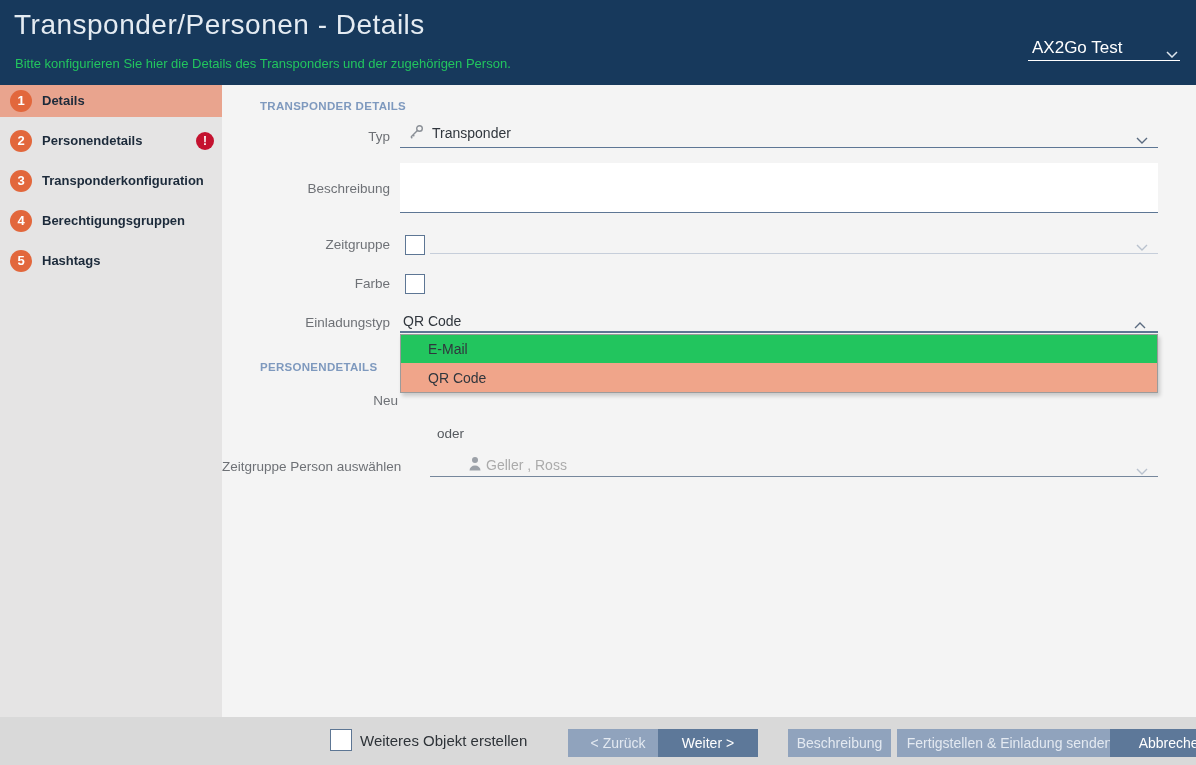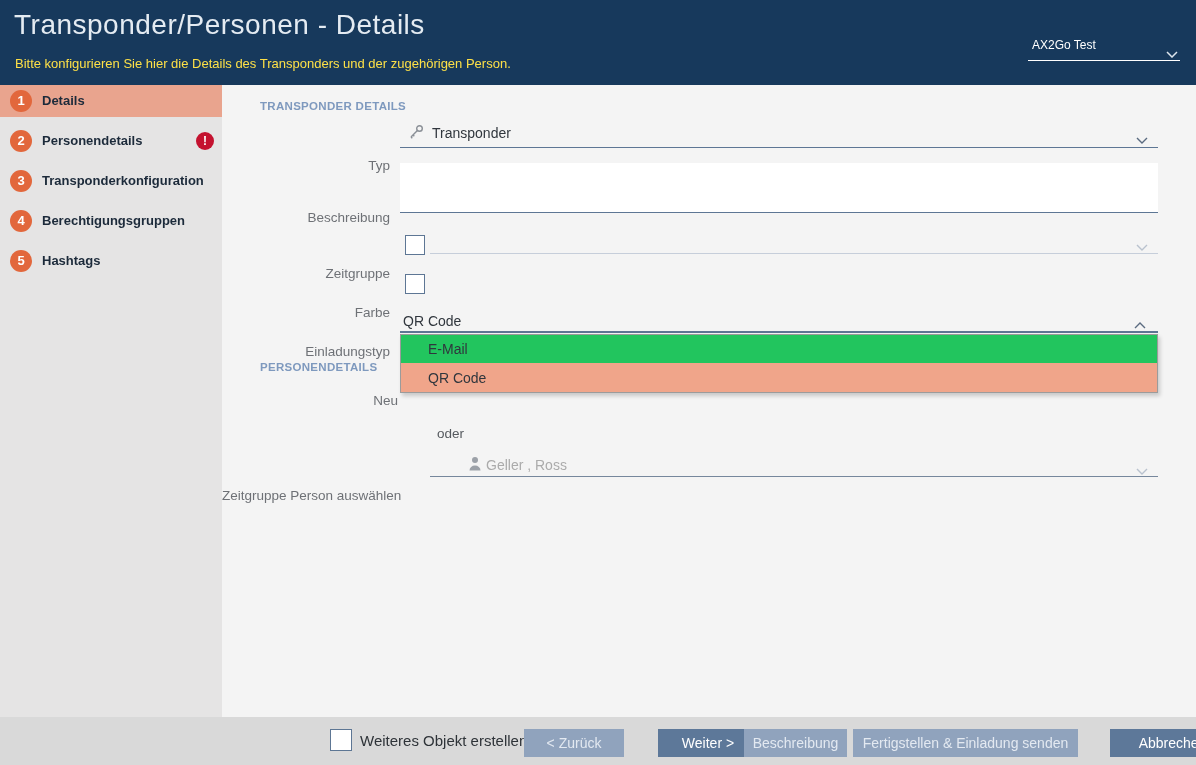--- a/index.html
+++ b/index.html
@@ -2,41 +2,41 @@
 <html><head>
 <meta charset="utf-8">
 <style>
   html,body{margin:0;padding:0;}
   body{font-family:"Liberation Sans", sans-serif; background:#888;}
   .app{position:relative;width:1196px;height:765px;overflow:hidden;background:#F4F4F4;}
 
   
   .hdr{position:absolute;left:0;top:0;width:1196px;height:85px;background:#17395C;padding-left:20px;}
   .hdr-title{position:absolute;left:14px;top:9px;font-size:28px;font-weight:300;color:#E4EBF2;letter-spacing:.5px;white-space:nowrap;}
-  .hdr-sub{position:absolute;left:15px;top:56px;font-size:13px;color:#fde047;white-space:nowrap;}
+  .hdr-sub{position:absolute;left:15px;top:56px;font-size:13px;color:#22c55e;white-space:nowrap;}
   .proj{position:absolute;left:1028px;top:34px;width:152px;height:26px;border-bottom:1px solid #FFFFFF;color:#FFFFFF;cursor:pointer;}
-  .proj-label{position:absolute;left:4px;top:4px;font-size:12px;}
+  .proj-label{position:absolute;left:4px;top:4px;font-size:17px;}
   .proj-chev{position:absolute;right:2px;top:10px;color:#DCE4EC;}
 
   
   .sb{position:absolute;left:0;top:85px;width:222px;height:632px;background:#E5E4E4;}
   .step{position:absolute;left:0;width:222px;height:32px;cursor:pointer;}
   .step.active{background:#E9A48E;}
   .step.active::after{content:"";position:absolute;right:-15px;top:0;width:0;height:0;
     border-top:16px solid transparent;border-bottom:16px solid transparent;border-left:15px solid #E9A48E;}
   .step-num{position:absolute;left:10px;top:5px;width:22px;height:22px;border-radius:50%;background:#E2673C;
     color:#fff;font-size:13px;font-weight:bold;text-align:center;line-height:22px;}
   .step-label{position:absolute;left:42px;top:8px;font-size:13px;font-weight:700;color:#1C2A3A;white-space:nowrap;}
   .err-badge{position:absolute;right:8px;top:7px;width:18px;height:18px;border-radius:50%;background:#C4122F;
     color:#fff;text-align:center;line-height:18px;font-weight:700;font-size:12px;}
 
   
   .main{position:absolute;left:222px;top:85px;width:974px;height:632px;background:#F4F4F4;}
   .sec-heading{position:absolute;left:38px;font-size:11.5px;font-weight:700;color:#7E99BE;letter-spacing:.3px;}
-  .flabel{position:absolute;left:0;width:168px;text-align:right;font-size:13.5px;color:#6E7176;white-space:nowrap;margin-top:29px;}
+  .flabel{position:absolute;left:0;width:168px;text-align:right;font-size:13.5px;color:#6E7176;white-space:nowrap;}
   .chev{color:#5A6B80;}
   .chev.dim{color:#B9C2CE;}
 
   .typ-field{position:absolute;left:178px;top:36px;width:758px;height:26px;border-bottom:1px solid #5D7694;cursor:pointer;}
   .typ-field .icon{position:absolute;left:8px;top:3px;}
   .typ-value{position:absolute;left:32px;top:4px;font-size:14px;color:#30363D;}
   .fld-chev{position:absolute;right:10px;top:9px;}
 
   .desc-box{position:absolute;left:178px;top:78px;width:758px;height:50px;background:#FFFFFF;border:0;border-bottom:1px solid #5D7694;resize:none;outline:none;font-family:"Liberation Sans",sans-serif;font-size:14px;color:#30363D;box-sizing:border-box;}
 
@@ -60,21 +60,21 @@
   .person-field{position:absolute;left:208px;top:367px;width:728px;height:24px;border-bottom:1px solid #76879C;cursor:default;text-align:center;}
   .person-field .icon{position:absolute;left:38px;top:4px;}
   .person-value{position:absolute;left:56px;top:5px;font-size:14px;color:#ABABAB;}
   .person-field .fld-chev{top:9px;}
 
   
   .ftr{position:absolute;left:0;top:717px;width:1196px;height:48px;background:#D9D9D9;}
   .ftr-cb{position:absolute;left:330px;top:12px;width:20px;height:20px;background:#FFFFFF;border:1px solid #5D7694;cursor:pointer;box-sizing:content-box;}
   .ftr-cb-label{position:absolute;left:360px;top:15px;font-size:15px;color:#2E3338;white-space:nowrap;}
   .btn{position:absolute;top:12px;height:28px;line-height:28px;text-align:center;font-size:14px;color:#FFFFFF;cursor:pointer;white-space:nowrap;}
-  .btn.secondary{background:#90A3BD;color:#E3E9F1;}
+  .btn.secondary{background:#90A3BD;color:#E3E9F1;margin-left:44px;}
   .btn.primary{background:#5D7899;color:#FFFFFF;margin-left:24px;}
 </style>
 </head>
 <body>
 
 <div class="app">
 
   <div class="hdr">
     <div class="hdr-title">Transponder/Personen - Details</div>
     <div class="hdr-sub">Bitte konfigurieren Sie hier die Details des Transponders und der zugehörigen Person.</div>

